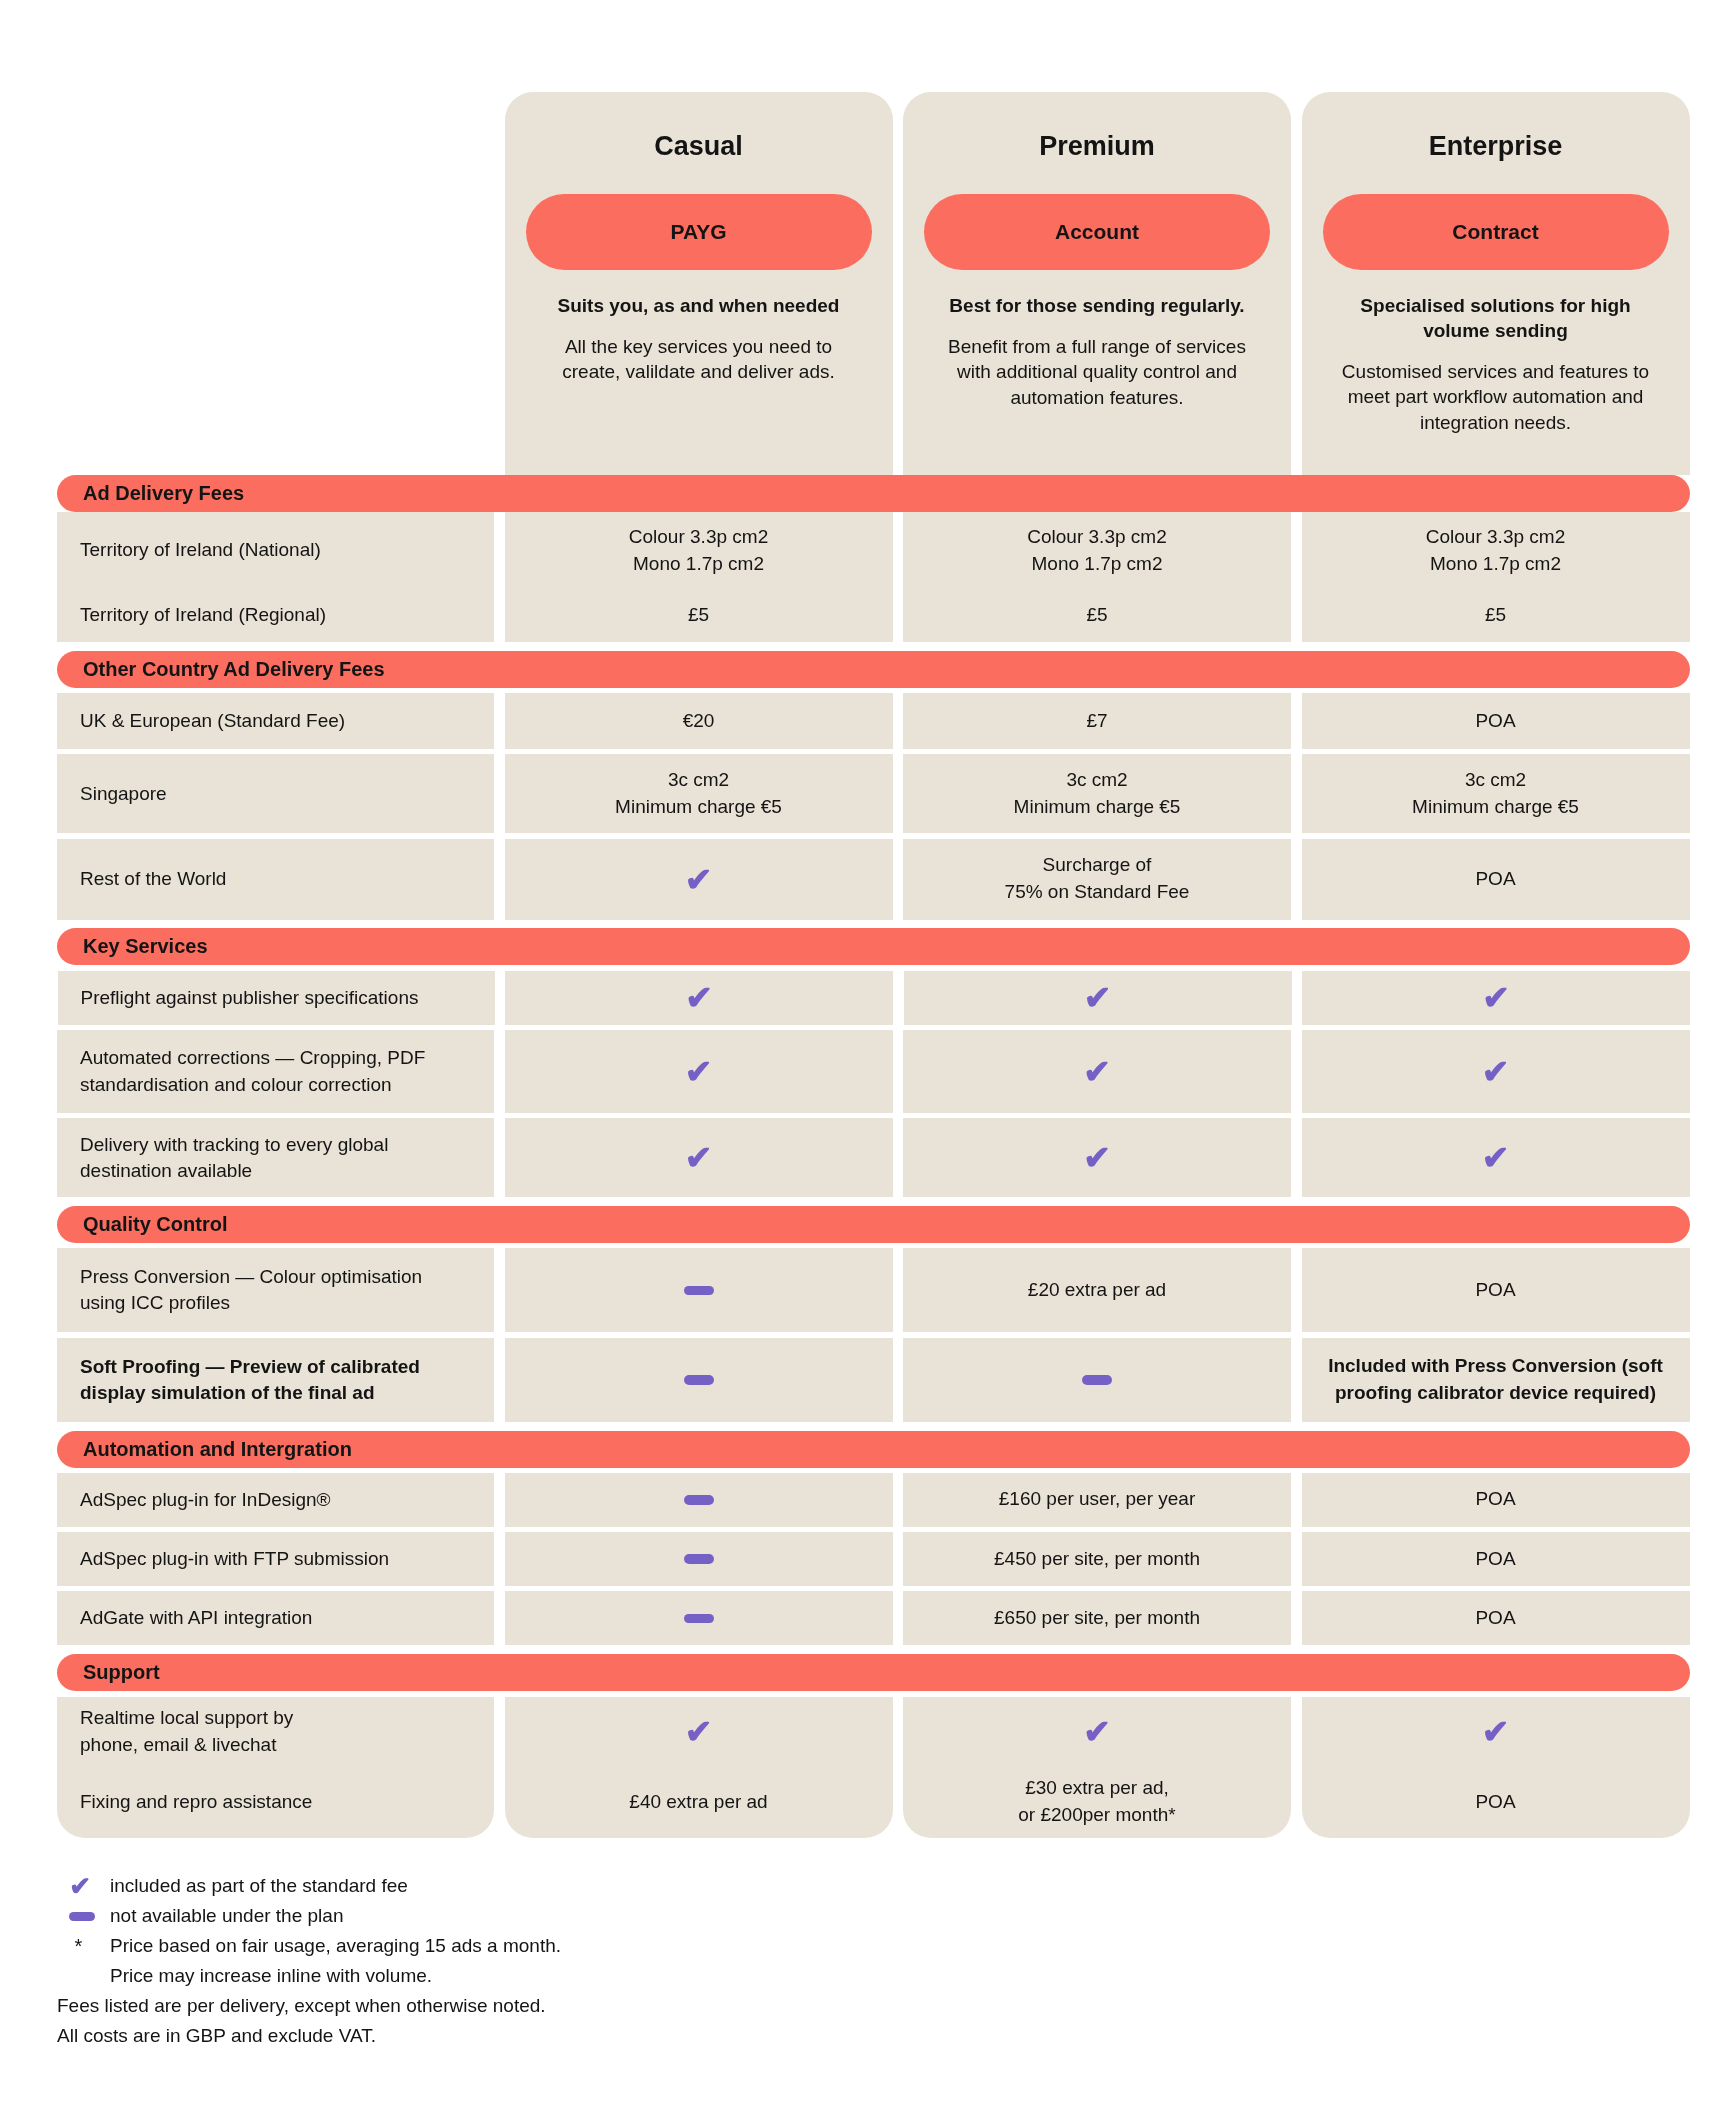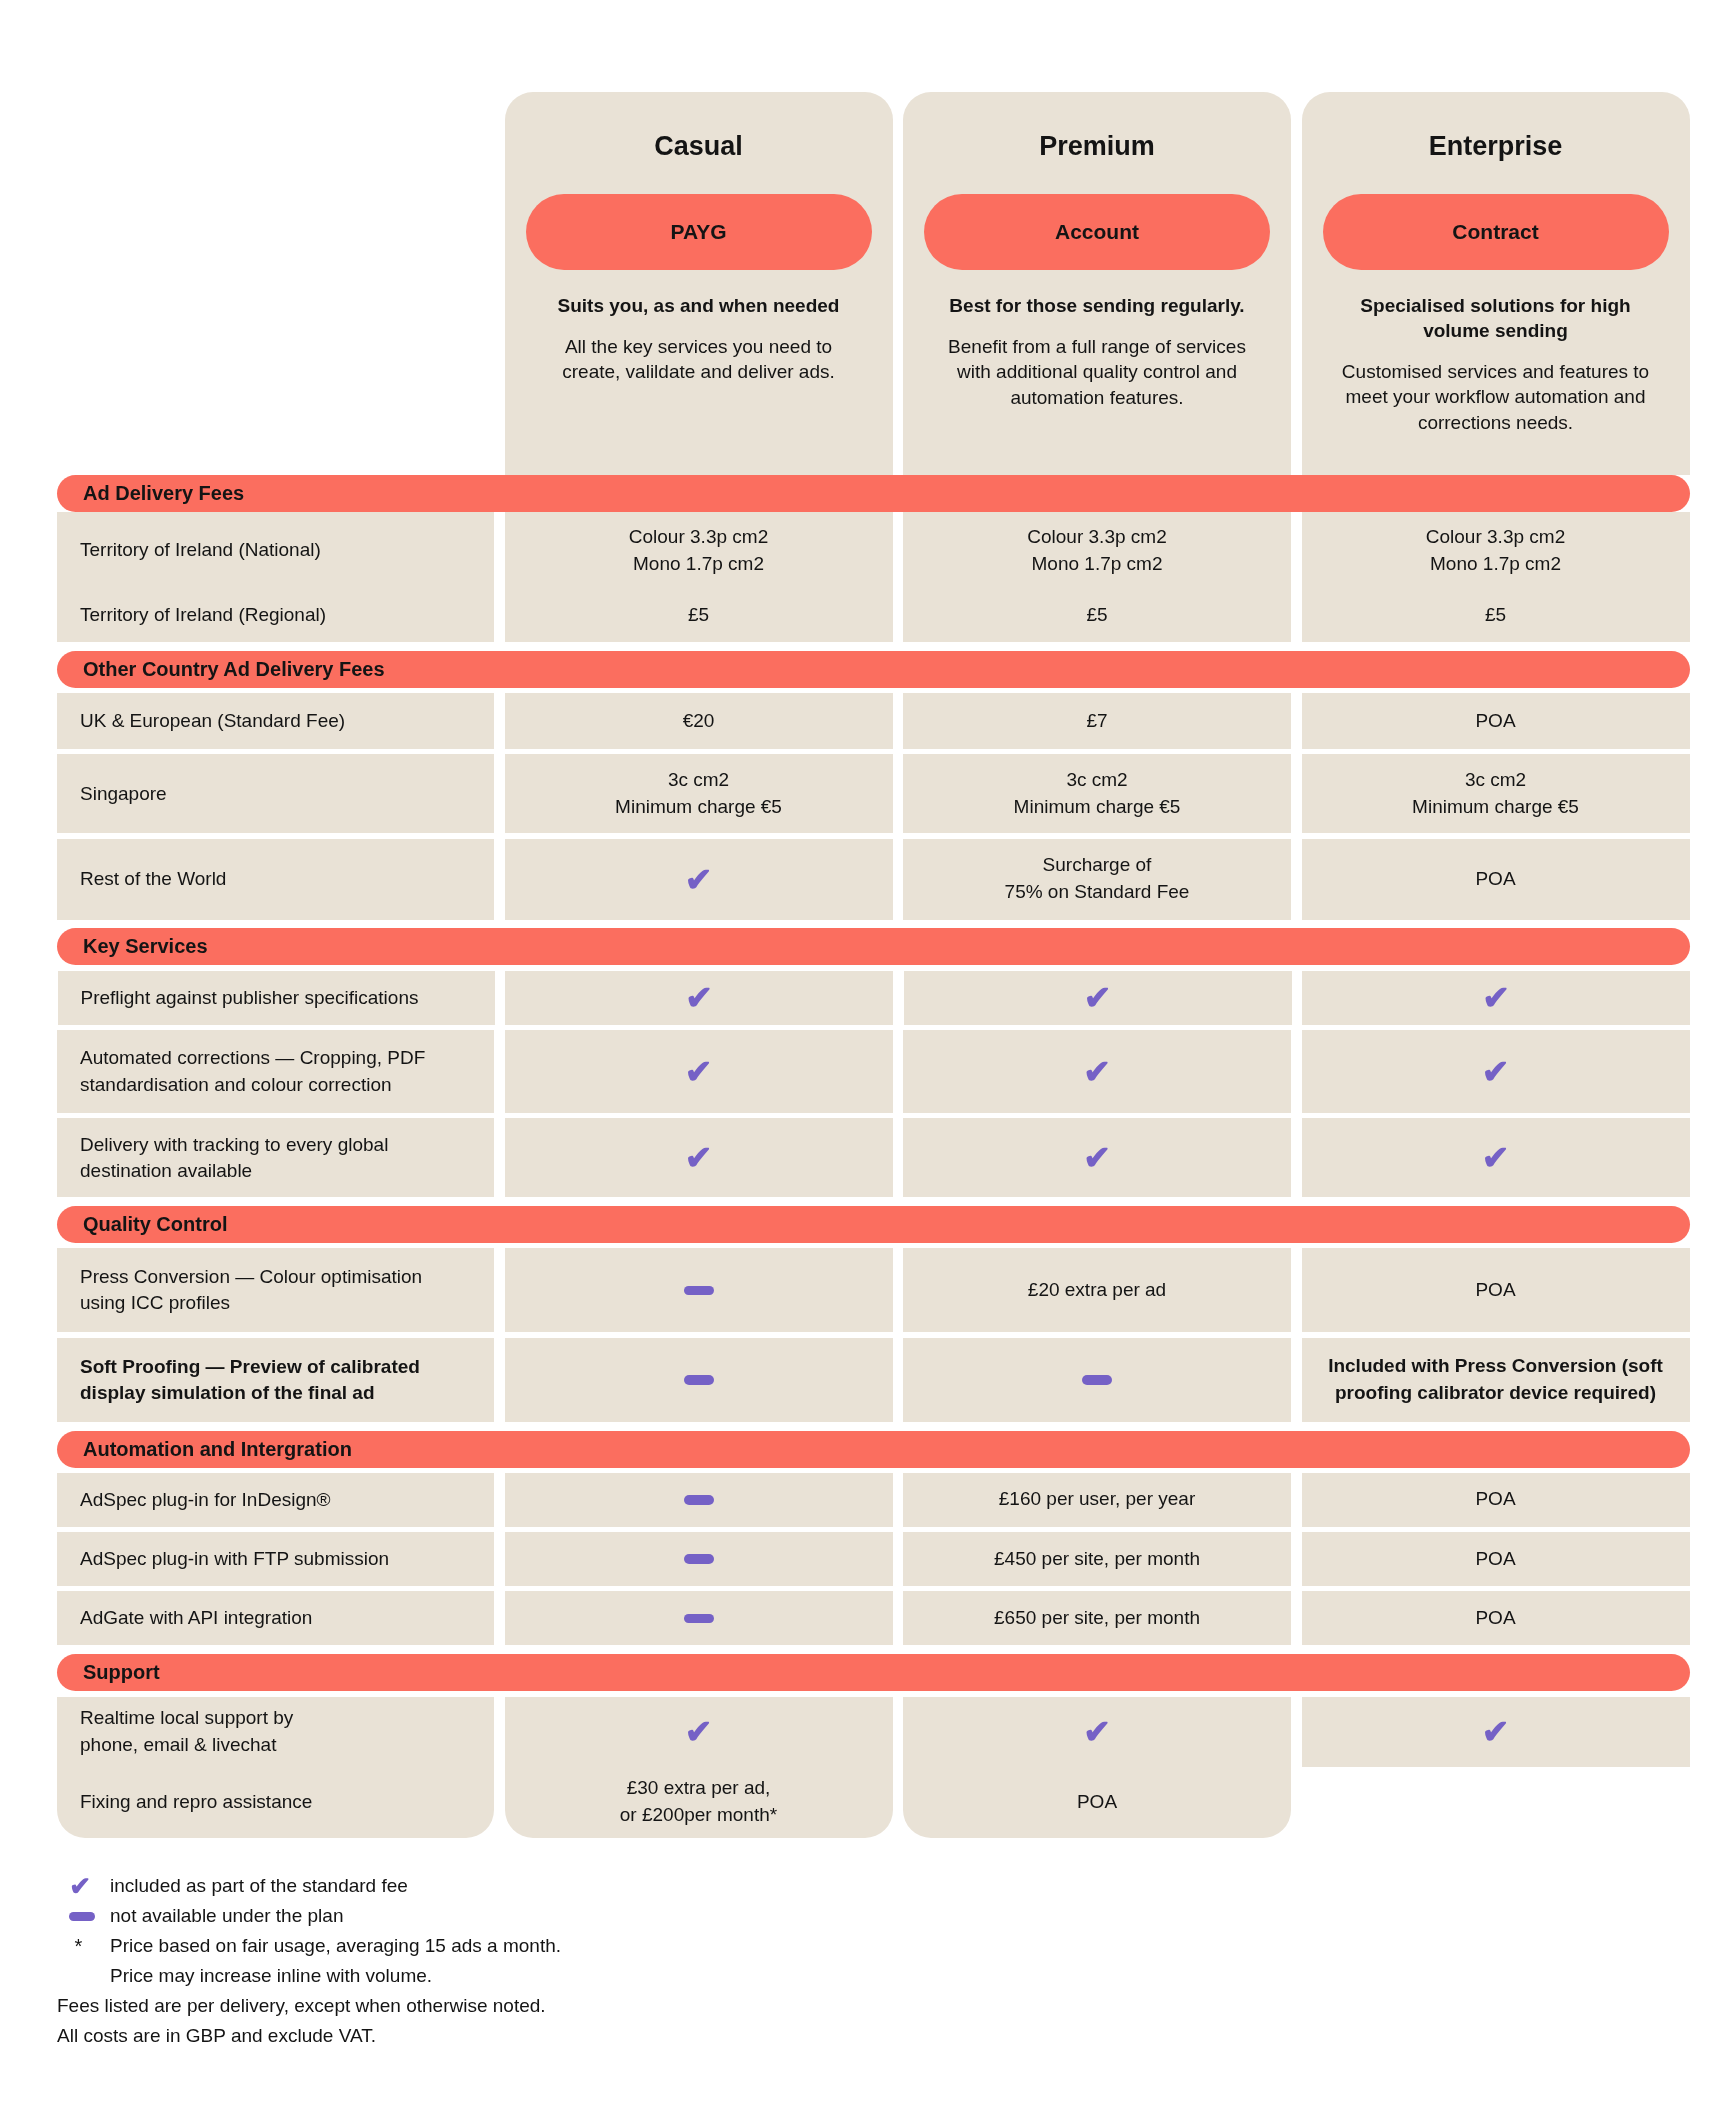--- a/index.html
+++ b/index.html
@@ -89,21 +89,21 @@
       <div class="plan-title">Premium</div>
       <div class="plan-badge">Account</div>
       <div class="plan-tagline">Best for those sending regularly.</div>
       <div class="plan-desc">Benefit from a full range of services with additional quality control and automation features.</div>
     </div>
 
     <div class="plan-card">
       <div class="plan-title">Enterprise</div>
       <div class="plan-badge">Contract</div>
       <div class="plan-tagline">Specialised solutions for high volume sending</div>
-      <div class="plan-desc">Customised services and features to meet your workflow automation and corrections needs.</div>
+      <div class="plan-desc">Customised services and features to meet part workflow automation and integration needs.</div>
     </div>
   </div>
 
   <div id="table-body">
       <div class="section-bar first">
         <span class="section-title">Ad Delivery Fees</span>
       </div>
       <div class="t-row grouped" style="min-height: 77px;">
         <div class="cell label-cell">
           <span class="pre">Territory of Ireland (National)</span>
@@ -324,20 +324,23 @@
         <div class="cell value-cell">
           <span class="check">✔</span>
         </div>
         <div class="cell value-cell">
           <span class="check">✔</span>
         </div>
       </div>
       <div class="t-row grouped last-row" style="min-height: 67px;">
         <div class="cell label-cell">
           <span class="pre">Fixing and repro assistance</span>
+        </div>
+        <div class="cell value-cell">
+          <span class="pre">£40 extra per ad</span>
         </div>
         <div class="cell value-cell">
           <span class="pre">£30 extra per ad,
 or £200per month*</span>
         </div>
         <div class="cell value-cell">
           <span class="pre">POA</span>
         </div>
       </div>
     </div>

